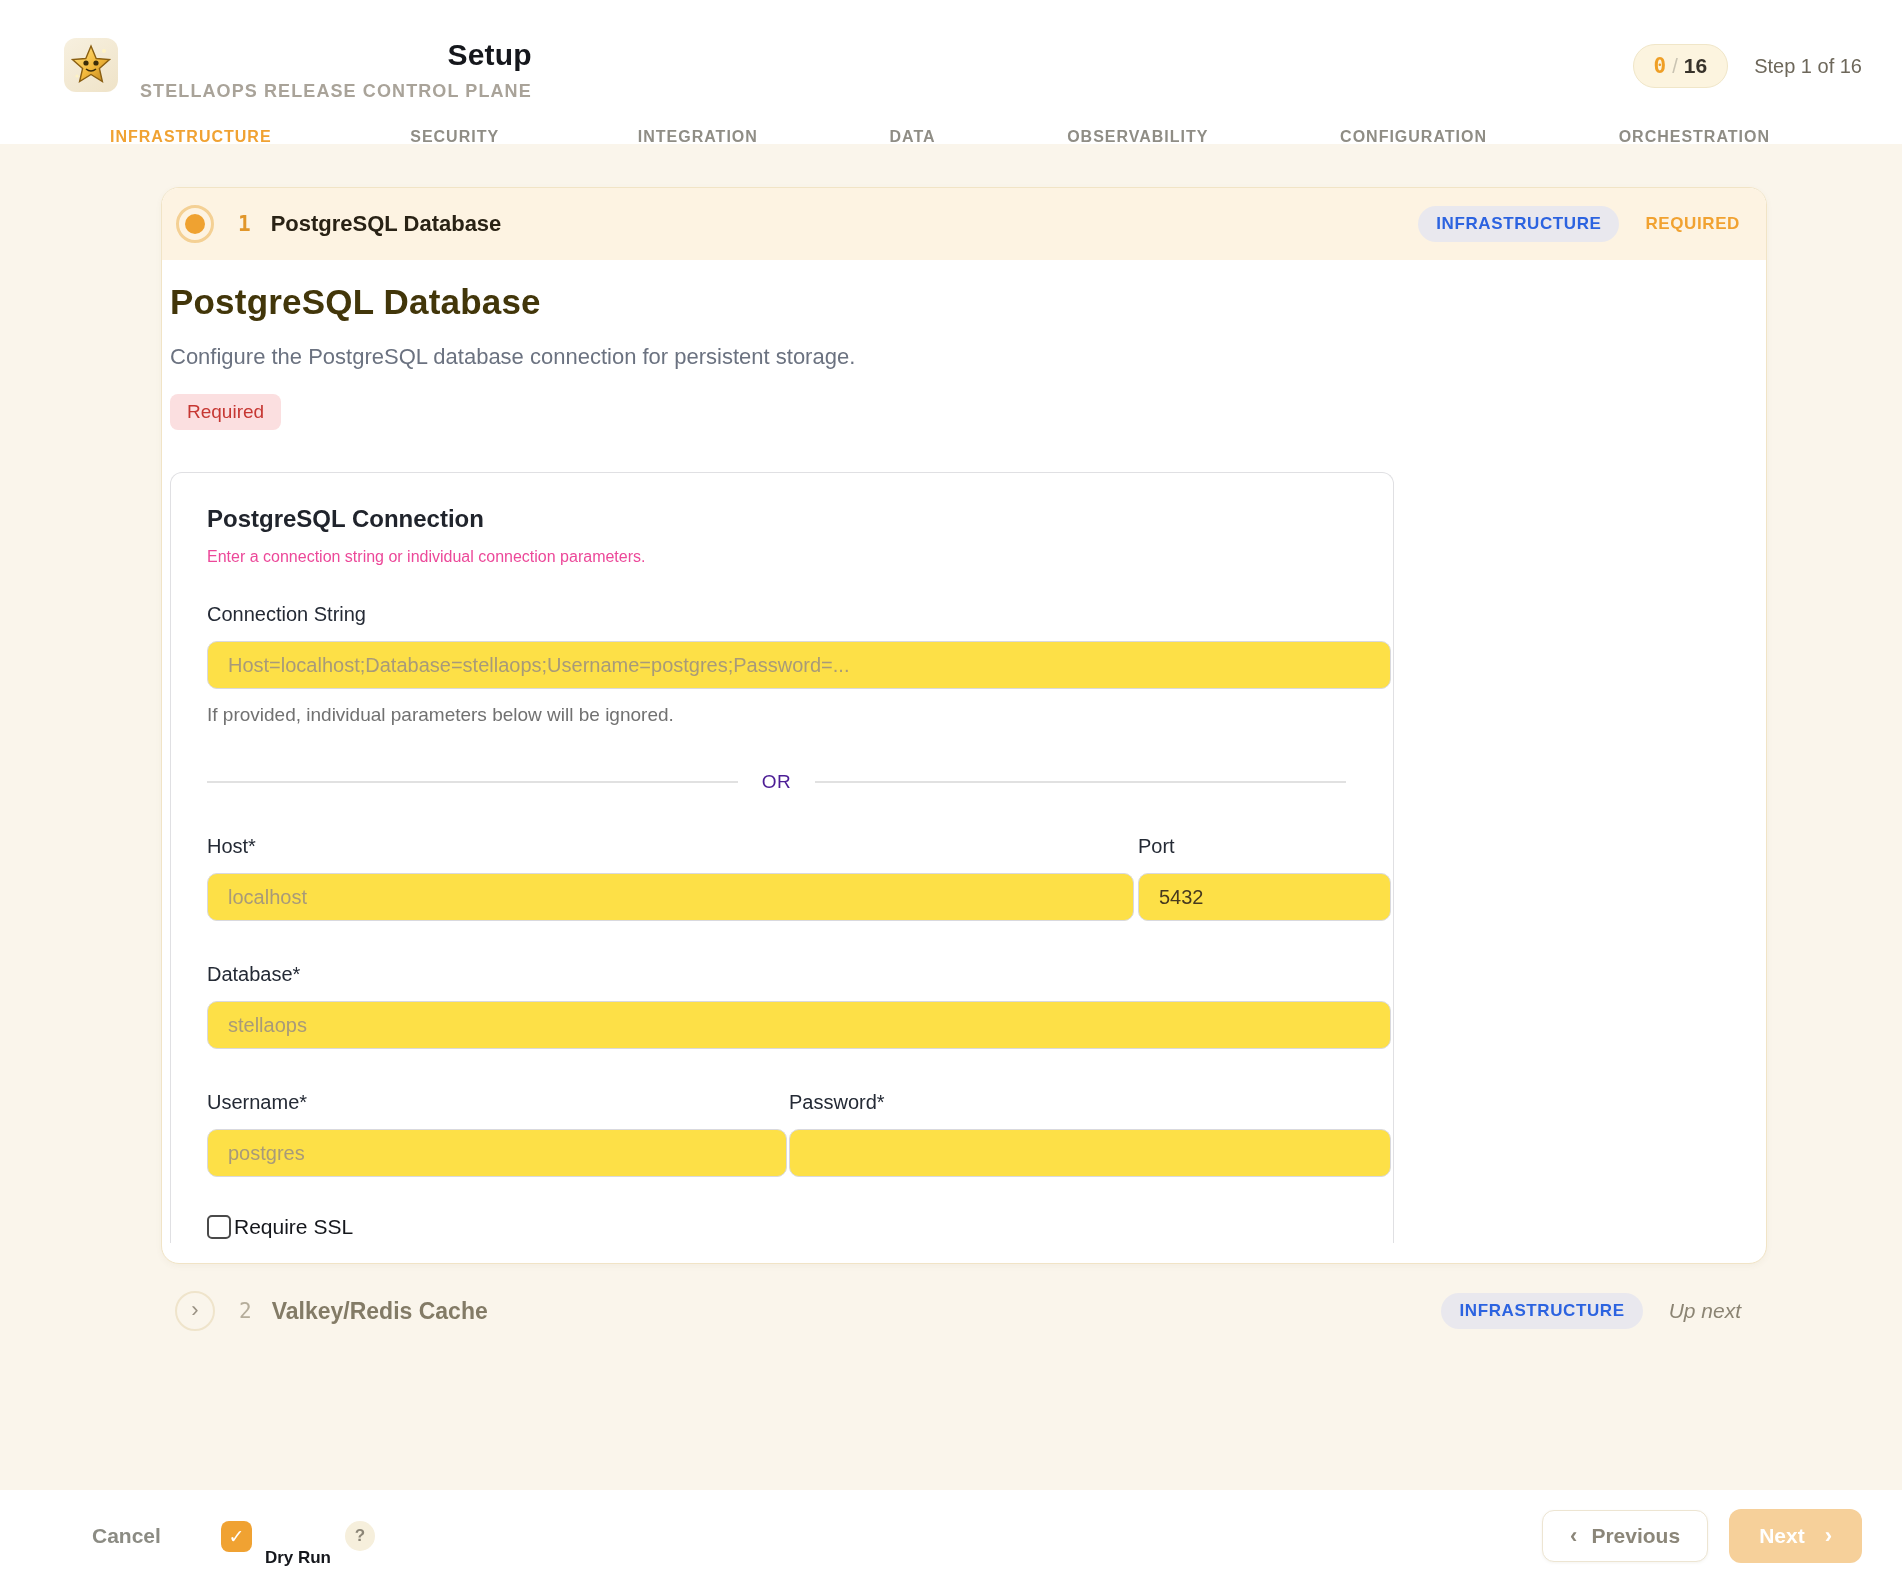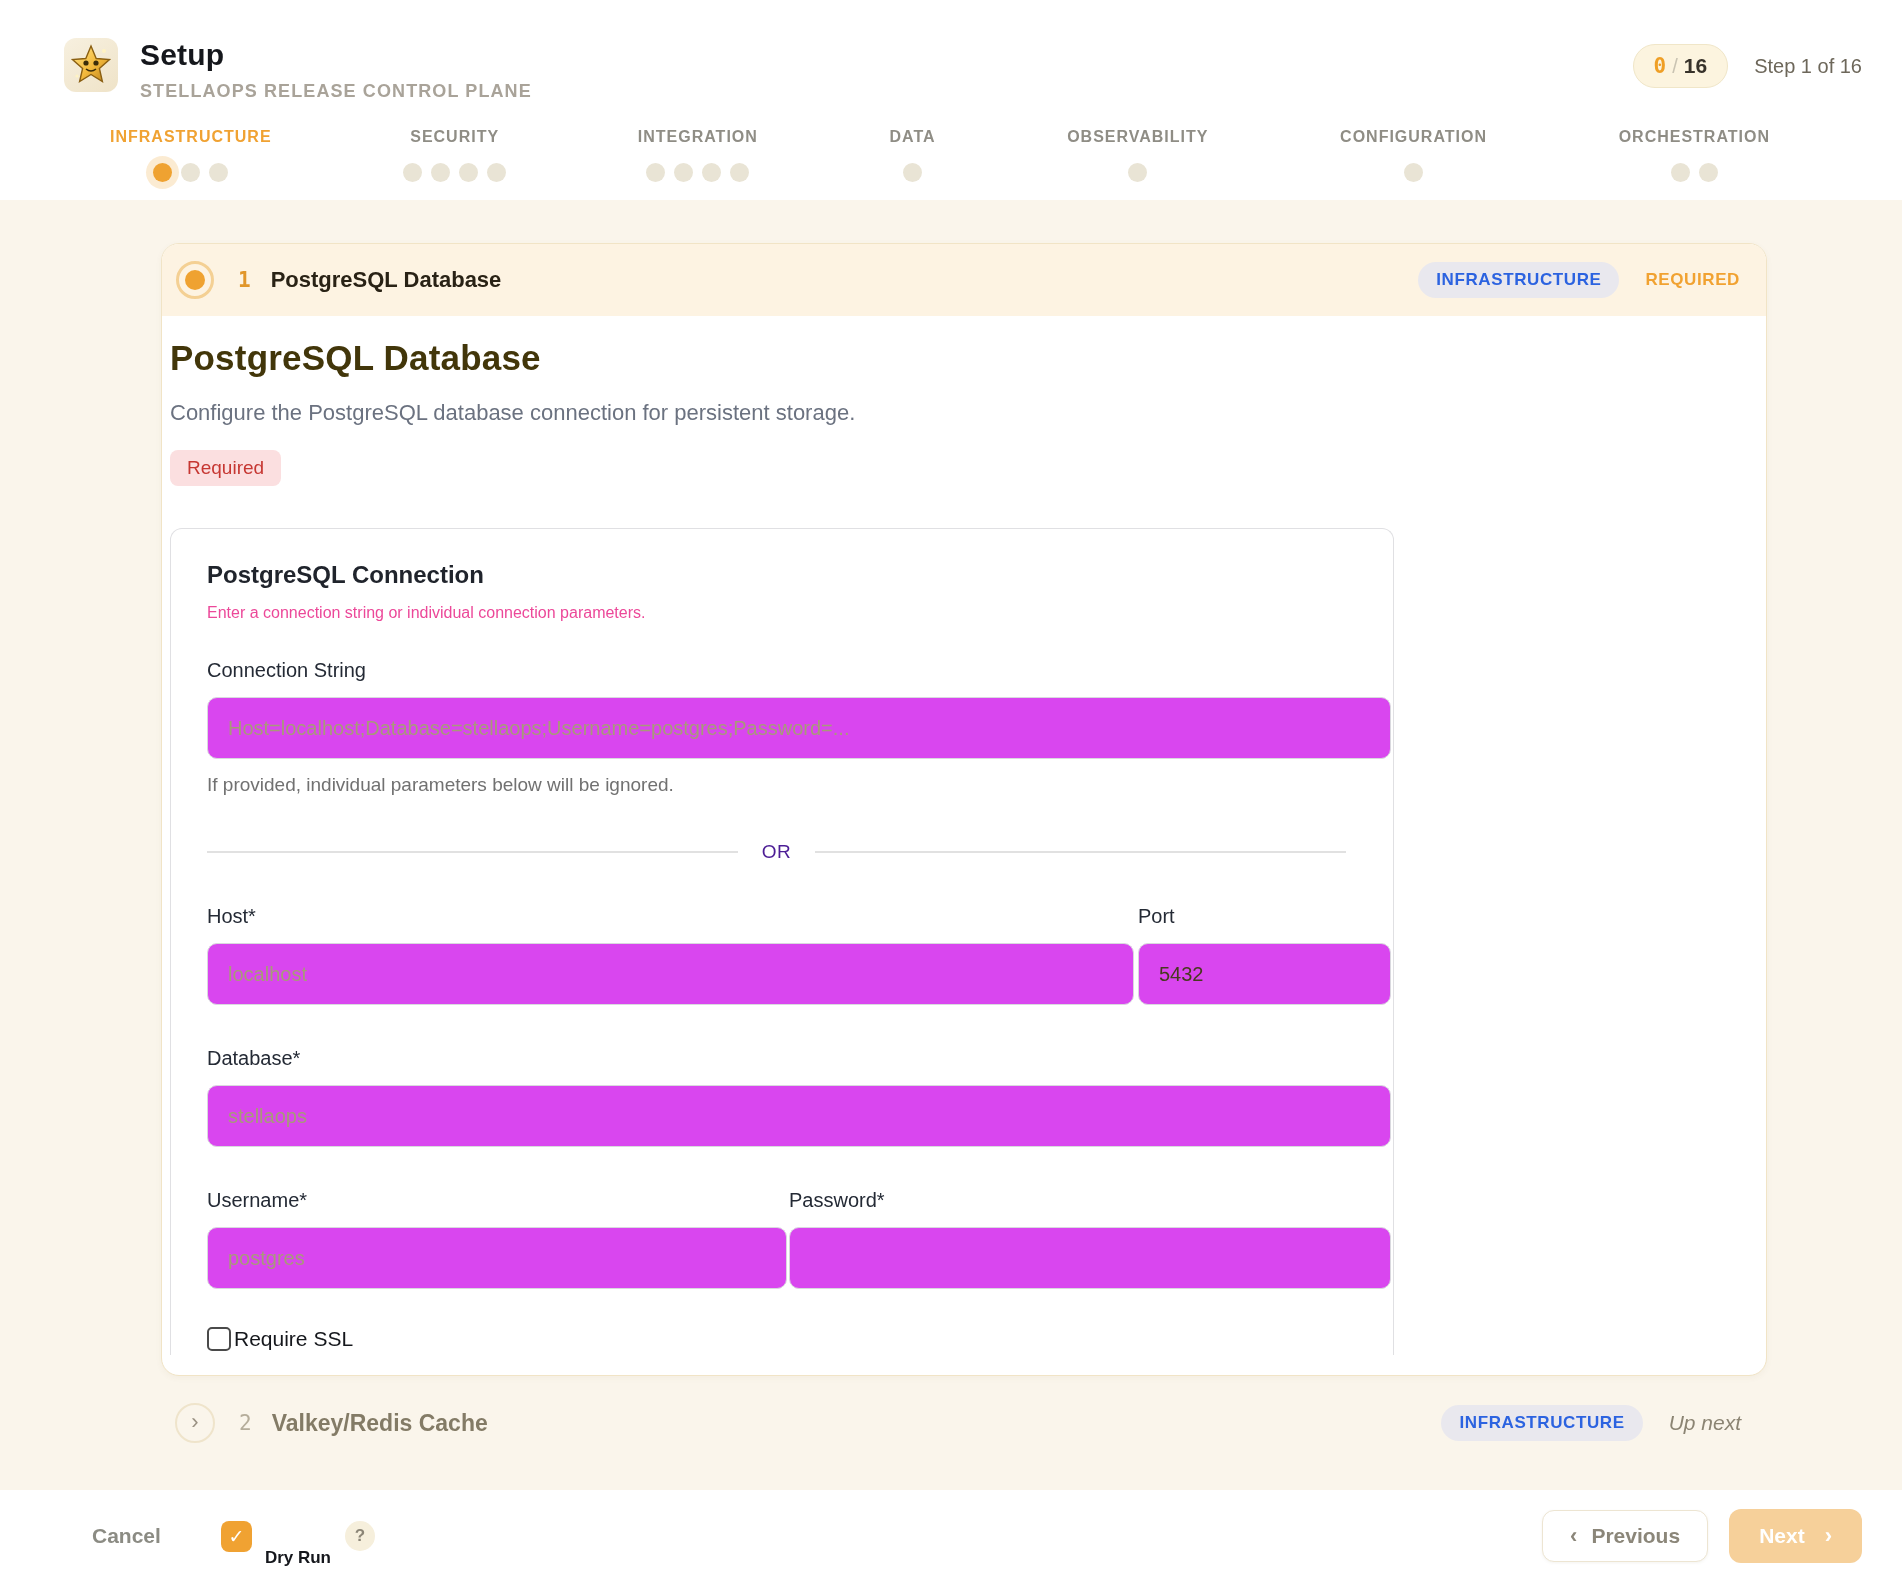--- a/index.html
+++ b/index.html
@@ -1,21 +1,21 @@
 <!DOCTYPE html>
 <html><head>
 <meta charset="utf-8">
 <style>
   * { margin:0; padding:0; box-sizing:border-box; }
   html,body { width:1902px; height:1582px; }
   body { font-family:"Liberation Sans","DejaVu Sans",sans-serif; background:#ffffff; }
   #app { width:1902px; height:1582px; display:flex; flex-direction:column; overflow:hidden; background:#ffffff; }
 
   
-  .top-header { background:#ffffff; padding:38px 40px 0 64px; height:200px; flex:0 0 auto; }
+  .top-header { background:#ffffff; padding:38px 40px 0 64px; height:144px; flex:0 0 auto;text-align:right; }
   .header-row { display:flex; align-items:flex-start; }
   .logo-box { width:54px; height:54px; border-radius:12px; background:linear-gradient(145deg,#f7f0df,#efe3c8); display:flex; align-items:center; justify-content:center; margin-right:22px; overflow:hidden; }
   .title-block { display:flex; flex-direction:column; }
   .app-title { font-size:30px; font-weight:bold; color:#15171c; letter-spacing:.2px; }
   .app-subtitle { margin-top:9px; font-size:18px; font-weight:bold; color:#a9a399; letter-spacing:1.1px; }
   .header-right { margin-left:auto; display:flex; align-items:center; gap:26px; padding-top:6px; }
   .progress-pill { background:#fcf4df; border:1.5px solid #f0e6c8; border-radius:999px; padding:9px 20px; display:flex; align-items:center; gap:6px; }
   .progress-zero { font-family:"DejaVu Sans Mono",monospace; font-size:21px; font-weight:bold; color:#ef9f26; }
   .progress-slash { font-size:20px; color:#c9c3b2; }
   .progress-total { font-size:21px; font-weight:bold; color:#37322a; }
@@ -45,21 +45,21 @@
   .step-card-body { padding:22px 40px 20px 8px; }
   .h1 { font-size:35px; font-weight:bold; color:#42360a; letter-spacing:.2px; }
   .desc { margin-top:22px; font-size:22px; color:#6b7280; }
   .required-pill { display:inline-block; margin-top:24px; background:#fbdfe0; color:#c63732; font-size:19px; padding:7px 17px; border-radius:8px; }
 
   .form-card { margin-top:42px; width:1224px; border:1.5px solid #e0e0e3; border-bottom:none; border-radius:12px 12px 0 0; padding:32px 2px 4px 36px; }
   .form-title { font-size:24px; font-weight:bold; color:#20242c; }
   .form-subtitle { margin-top:15px; font-size:16px; color:#ec4899; }
   .field-label { font-size:20px; color:#242a35; font-weight:500; }
   .mt-lbl { margin-top:37px; }
-  .txt-input { width:100%; height:62px; border:1.5px solid #d9d9de; border-radius:10px; background:#d946ef; padding:0 20px; font-size:20px; color:#473a1e; font-family:"Liberation Sans","DejaVu Sans",sans-serif; outline:none; }
+  .txt-input { width:100%; height:48px; border:1.5px solid #d9d9de; border-radius:10px; background:#fde047; padding:0 20px; font-size:20px; color:#473a1e; font-family:"Liberation Sans","DejaVu Sans",sans-serif; outline:none; }
   .txt-input::placeholder { color:#a89a79; opacity:1; }
   .mt-input { margin-top:15px; }
   .helper { margin-top:15px; font-size:19px; color:#717171; }
 
   .or-divider { margin:45px 45px 0 0; display:flex; align-items:center; gap:24px; }
   .or-line { flex:1; height:1.5px; background:#e1e1e1; }
   .or-text { font-size:19px; color:#4c1d95; letter-spacing:.5px; }
 
   .row-2col { display:flex; }
   .host-col { flex:1; }

